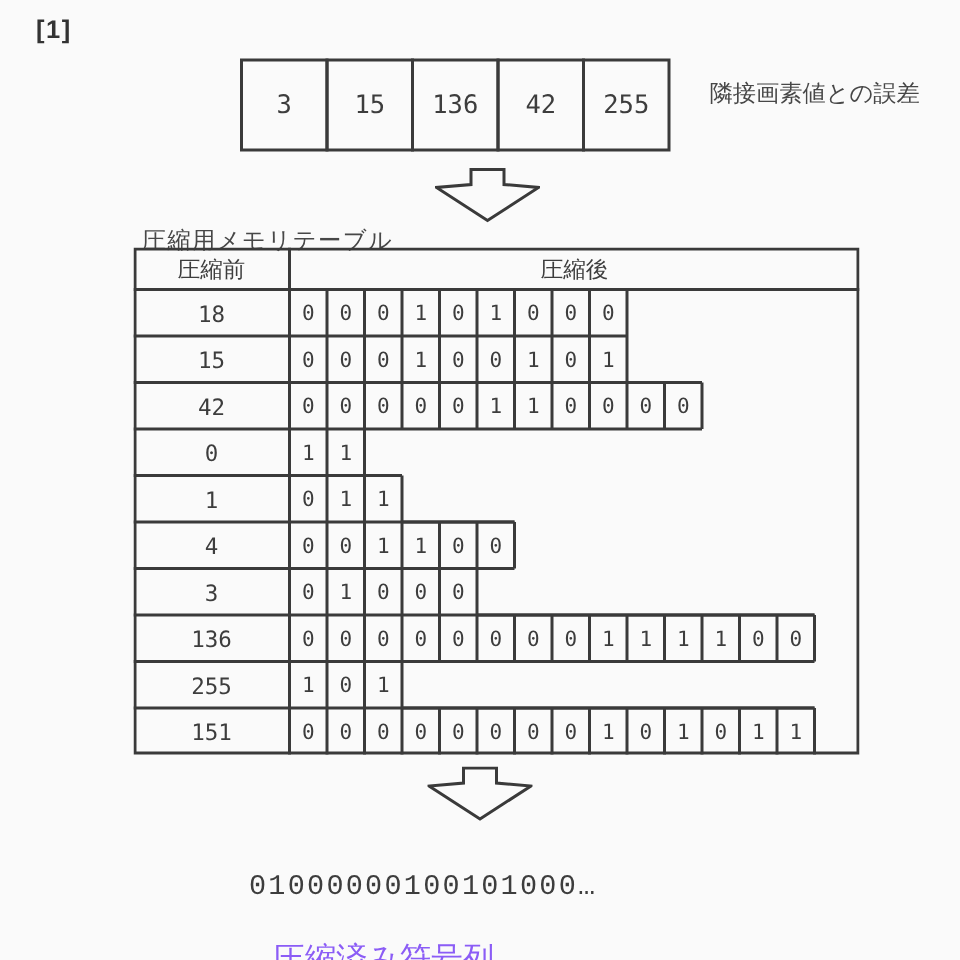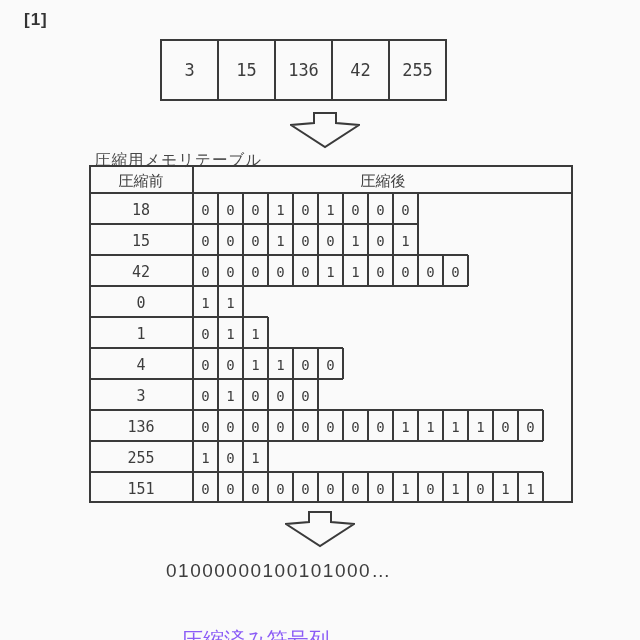--- a/index.html
+++ b/index.html
@@ -27,22 +27,22 @@
 
   .table-title{left:95px;top:150px;font-size:15.5px;color:#474747;letter-spacing:1px;}
 
   .arrow-svg{width:70px;height:37px;display:block;}
   #arrow1{left:290px;top:112px;}
   #arrow2{left:285px;top:511px;}
 
   #table-wrap{left:89px;top:165px;width:484px;height:339px;text-align:right;}
 
   .bitstream{
-    left:166px;top:560px;
-    font-family:Liberation Sans, sans-serif;
+    left:166px;top:580px;
+    font-family:Liberation Mono, monospace;
     font-size:19px;letter-spacing:1.5px;color:#3d3d3d;
   }
   .output-caption{left:182px;top:592px;font-size:21px;line-height:21px;color:#8b5cf6;margin-top:37px;}
   .output-caption .l2{margin-left:-6px;}
 
   svg text{fill:#3d3d3d;}
   .svg-jp{font-family:"Liberation Sans","DejaVu Sans",sans-serif;font-size:15px;}
   .svg-num{font-family:"DejaVu Sans Mono","Liberation Mono",monospace;font-size:15px;}
   .svg-bit{font-family:"DejaVu Sans Mono","Liberation Mono",monospace;font-size:14px;}
 </style>
@@ -53,20 +53,21 @@
 
 <div class="abs pixel-row">
   <div class="pixel-cell">3</div>
   <div class="pixel-cell">15</div>
   <div class="pixel-cell">136</div>
   <div class="pixel-cell">42</div>
   <div class="pixel-cell">255</div>
 </div>
 
 <div class="abs input-caption">
+  <div>隣接画素値との誤差</div>
 </div>
 
 <svg id="arrow1" class="abs arrow-svg" viewBox="0 0 70 37">
   <polygon points="24,1 46,1 46,11 69,13 35,35 1,13 24,11" fill="#fafafa" stroke="#3a3a3a" stroke-width="2" stroke-linejoin="miter"></polygon>
 </svg>
 
 <div class="abs table-title">圧縮用メモリテーブル</div>
 
 <div id="table-wrap" class="abs">
   <svg id="table-svg" width="484" height="339" viewBox="0 0 484 339">

